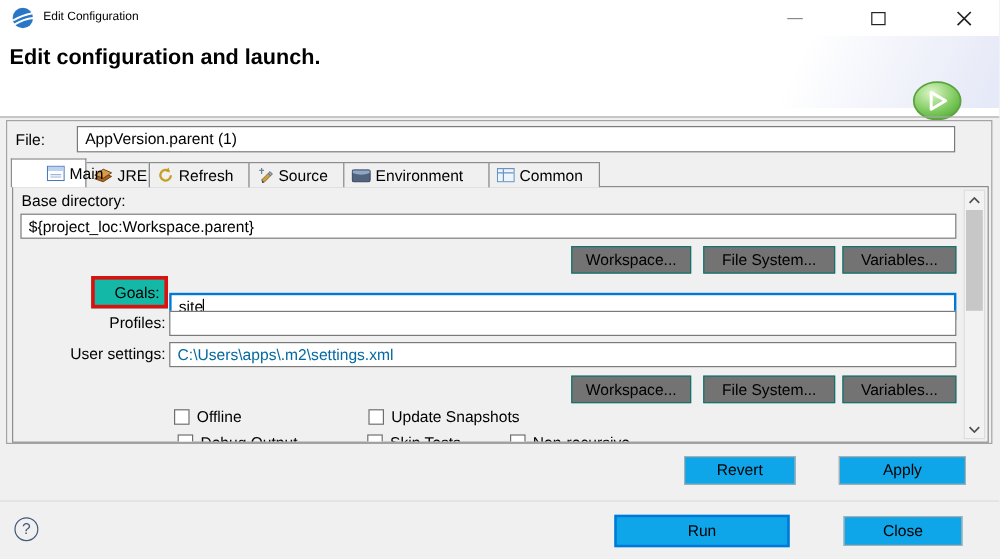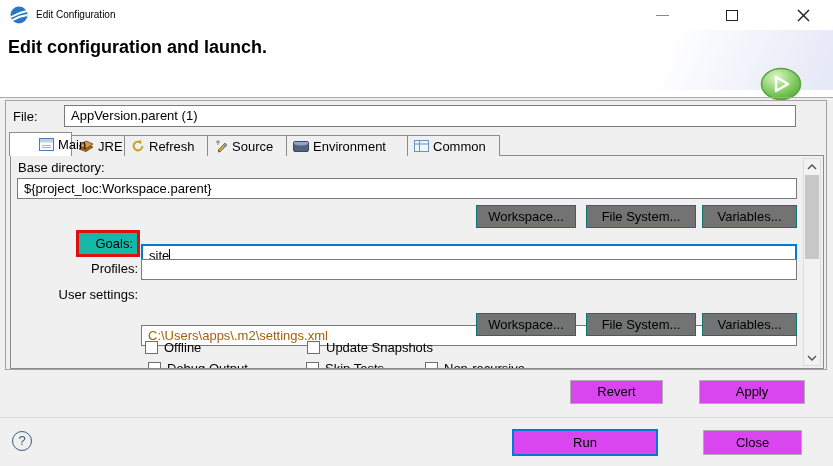--- a/index.html
+++ b/index.html
@@ -54,31 +54,31 @@
   .row2 .b-filesystem { left:575px; top:157px; width:110px; }
   .row2 .b-variables { left:691px; top:157px; width:95px; }
   .goals-hilite { position:absolute; left:65px; top:74px; width:64px; height:27px;
     border:3px solid #dd1010; display:flex; align-items:center; justify-content:flex-end; padding-right:4px; background:#14b8a6; }
   .goals-input { position:absolute; left:130px; top:76px; width:656px; height:23px;
     border:2px solid #0078d7; line-height:19px;margin-top:12px; }
   .caret { display:inline-block; width:1px; height:13px; background:#000; vertical-align:-2px; }
   .profiles-label { position:absolute; left:10px; top:105px; width:117px; text-align:right; }
   .profiles-input { position:absolute; left:130px; top:103px; width:656px; height:21px; }
   .usersettings-label { position:absolute; left:10px; top:131px; width:117px; text-align:right; }
-  .usersettings-input { position:absolute; left:130px; top:129px; width:656px; height:21px; color:#a16207;margin-top:40px; }
+  .usersettings-input { position:absolute; left:130px; top:129px; width:656px; height:21px; color:#0369a1; }
   .cbitem { position:absolute; display:flex; align-items:center; gap:6px; height:16px; }
   .cbbox { width:13px; height:13px; background:#fff; border:1px solid #6e6e6e; flex:0 0 13px; }
   
   .vscroll { position:absolute; right:2px; top:2px; width:18px; height:208px; background:#f2f2f2; border:1px solid #dddddd; }
   .scroll-arrow { position:absolute; left:0; width:16px; height:15px; display:flex; align-items:center; justify-content:center; cursor:pointer; }
   .scroll-up { top:0; }
   .scroll-down { bottom:0; }
   .scroll-thumb { position:absolute; left:1px; top:16px; width:14px; height:84px; background:#c7c7c7; cursor:pointer; }
   
-  .btn { position:absolute; background:#d946ef; border:1px solid #adadad; text-align:center; cursor:pointer; }
+  .btn { position:absolute; background:#0ea5e9; border:1px solid #adadad; text-align:center; cursor:pointer; }
   .b-revert { left:570px; top:380px; width:93px; height:24px; line-height:22px; }
   .b-apply { left:699px; top:380px; width:106px; height:24px; line-height:22px; }
   
   .footer-sep { position:absolute; left:0; top:417px; width:833px; height:1px; background:#dcdcdc; }
   .help-btn { position:absolute; left:12px; top:431px; width:20px; height:20px; border-radius:50%;
     border:1px solid #41597c; color:#41597c; text-align:center; line-height:18px; font-size:13px; cursor:pointer; background:transparent; }
   .b-run { left:512px; top:429px; width:146px; height:27px; border:2px solid #0078d7; line-height:23px; }
   .b-close { left:703px; top:430px; width:99px; height:25px; line-height:23px; }
 </style>
 </head>

